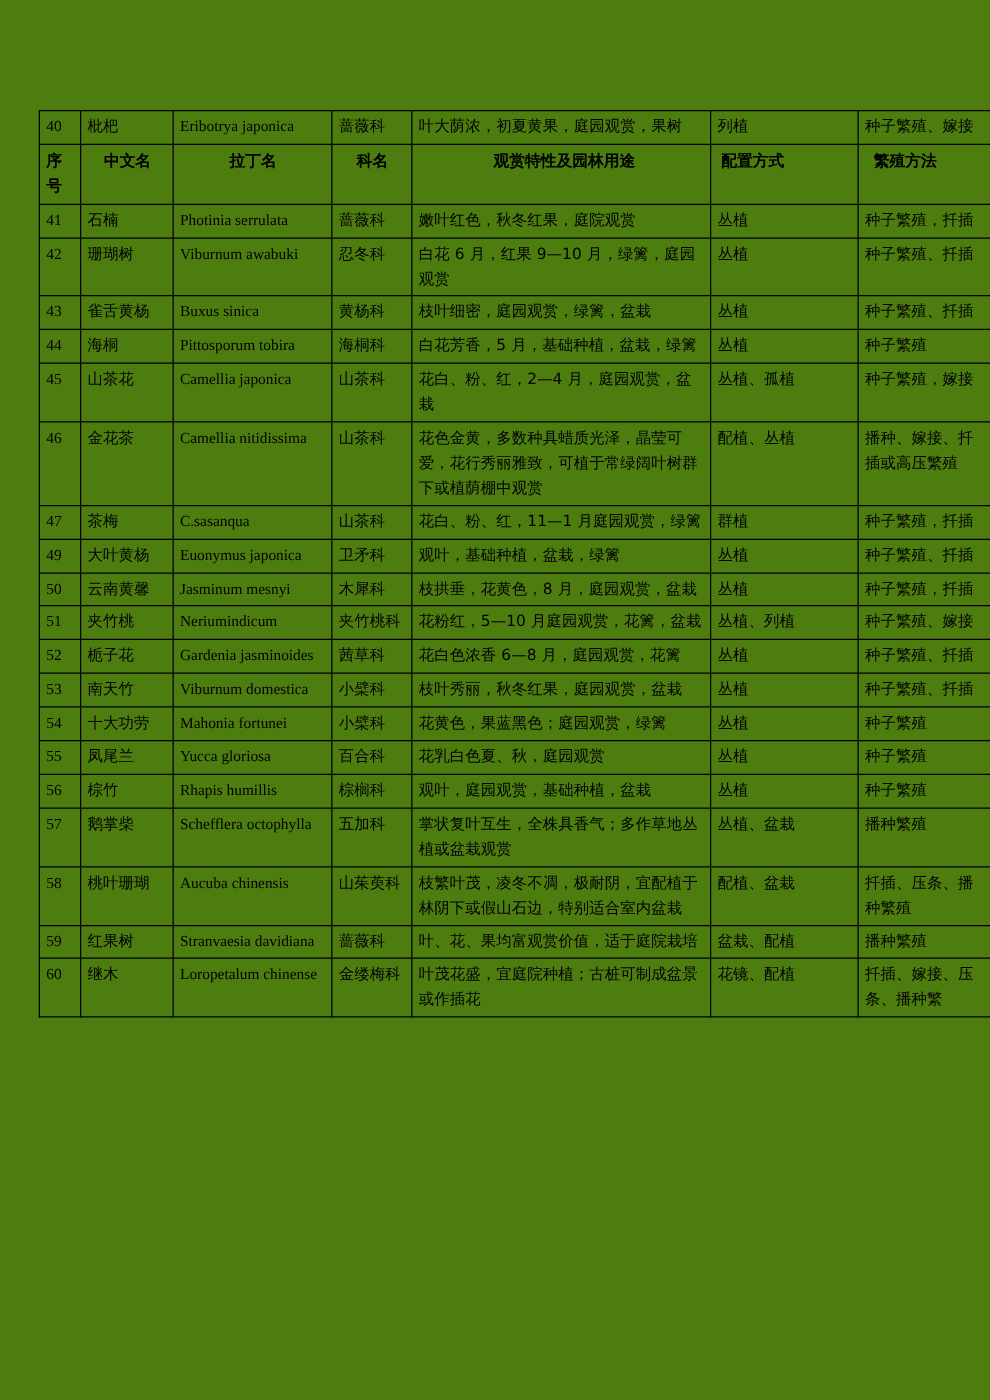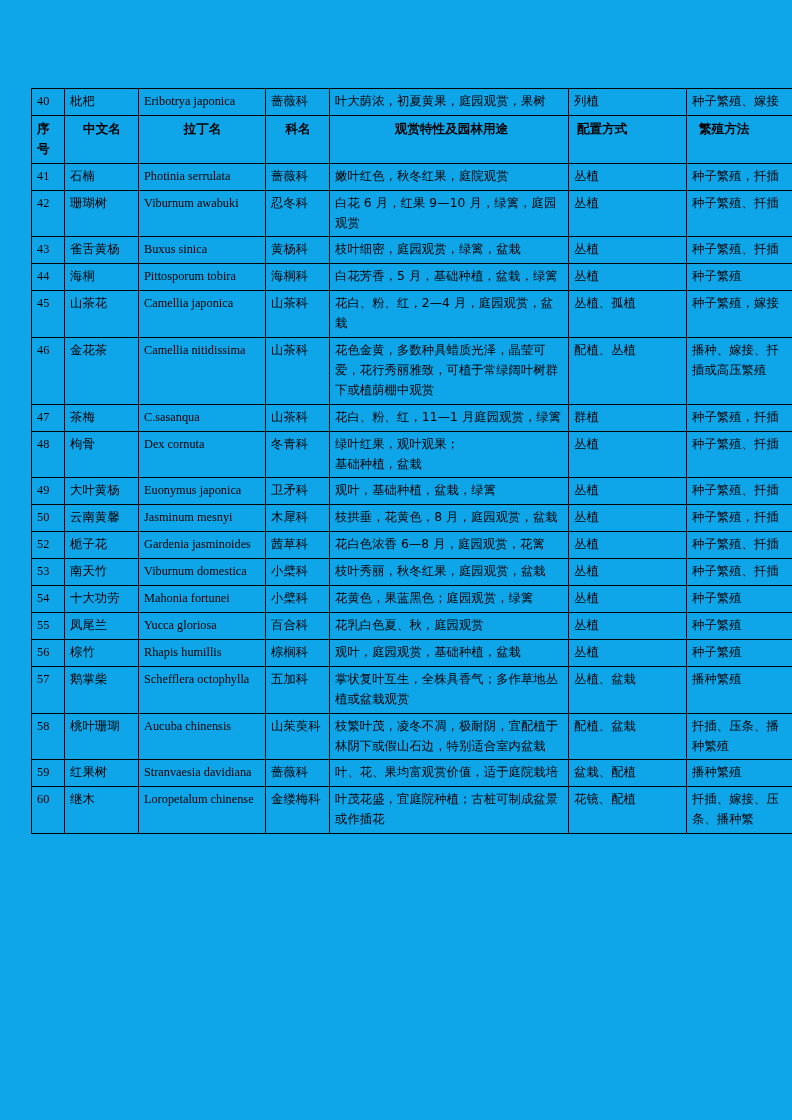--- a/index.html
+++ b/index.html
@@ -11,21 +11,21 @@
     width: 792px;
     height: 1120px;
     font-family: "Liberation Serif", "DejaVu Serif", serif;
     color: #000000;
     overflow: hidden;
   }
   .page {
     position: relative;
     width: 792px;
     height: 1120px;
-    background: #0ea5e9;
+    background: #4d7c0f;
     box-sizing: border-box;
   }
   .table-wrap {
     position: absolute;
     left: 31px;
     top: 88px;
     width: 737px;
   }
   table.plant-table {
     border-collapse: collapse;
@@ -194,45 +194,45 @@
           <tr>
             <td class="cell-no">47</td>
             <td class="cell-cn">茶梅</td>
             <td class="cell-latin">C.sasanqua</td>
             <td class="cell-fam">山茶科</td>
             <td class="cell-desc">花白、粉、红，11—1 月庭园观赏，绿篱</td>
             <td class="cell-conf">群植</td>
             <td class="cell-prop">种子繁殖，扦插</td>
           </tr>
           <tr>
-            <td class="cell-no">48</td>
-            <td class="cell-cn">枸骨</td>
-            <td class="cell-latin">Dex cornuta</td>
-            <td class="cell-fam">冬青科</td>
-            <td class="cell-desc">绿叶红果，观叶观果；<br>基础种植，盆栽</td>
-            <td class="cell-conf">丛植</td>
-            <td class="cell-prop">种子繁殖、扦插</td>
-          </tr>
-          <tr>
             <td class="cell-no">49</td>
             <td class="cell-cn">大叶黄杨</td>
             <td class="cell-latin">Euonymus japonica</td>
             <td class="cell-fam">卫矛科</td>
             <td class="cell-desc">观叶，基础种植，盆栽，绿篱</td>
             <td class="cell-conf">丛植</td>
             <td class="cell-prop">种子繁殖、扦插</td>
           </tr>
           <tr>
             <td class="cell-no">50</td>
             <td class="cell-cn">云南黄馨</td>
             <td class="cell-latin">Jasminum mesnyi</td>
             <td class="cell-fam">木犀科</td>
             <td class="cell-desc">枝拱垂，花黄色，8 月，庭园观赏，盆栽</td>
             <td class="cell-conf">丛植</td>
             <td class="cell-prop">种子繁殖，扦插</td>
+          </tr>
+          <tr>
+            <td class="cell-no">51</td>
+            <td class="cell-cn">夹竹桃</td>
+            <td class="cell-latin">Neriumindicum</td>
+            <td class="cell-fam">夹竹桃科</td>
+            <td class="cell-desc">花粉红，5—10 月庭园观赏，花篱，盆栽</td>
+            <td class="cell-conf">丛植、列植</td>
+            <td class="cell-prop">种子繁殖、嫁接</td>
           </tr>
           <tr>
             <td class="cell-no">52</td>
             <td class="cell-cn">栀子花</td>
             <td class="cell-latin">Gardenia jasminoides</td>
             <td class="cell-fam">茜草科</td>
             <td class="cell-desc">花白色浓香 6—8 月，庭园观赏，花篱</td>
             <td class="cell-conf">丛植</td>
             <td class="cell-prop">种子繁殖、扦插</td>
           </tr>

